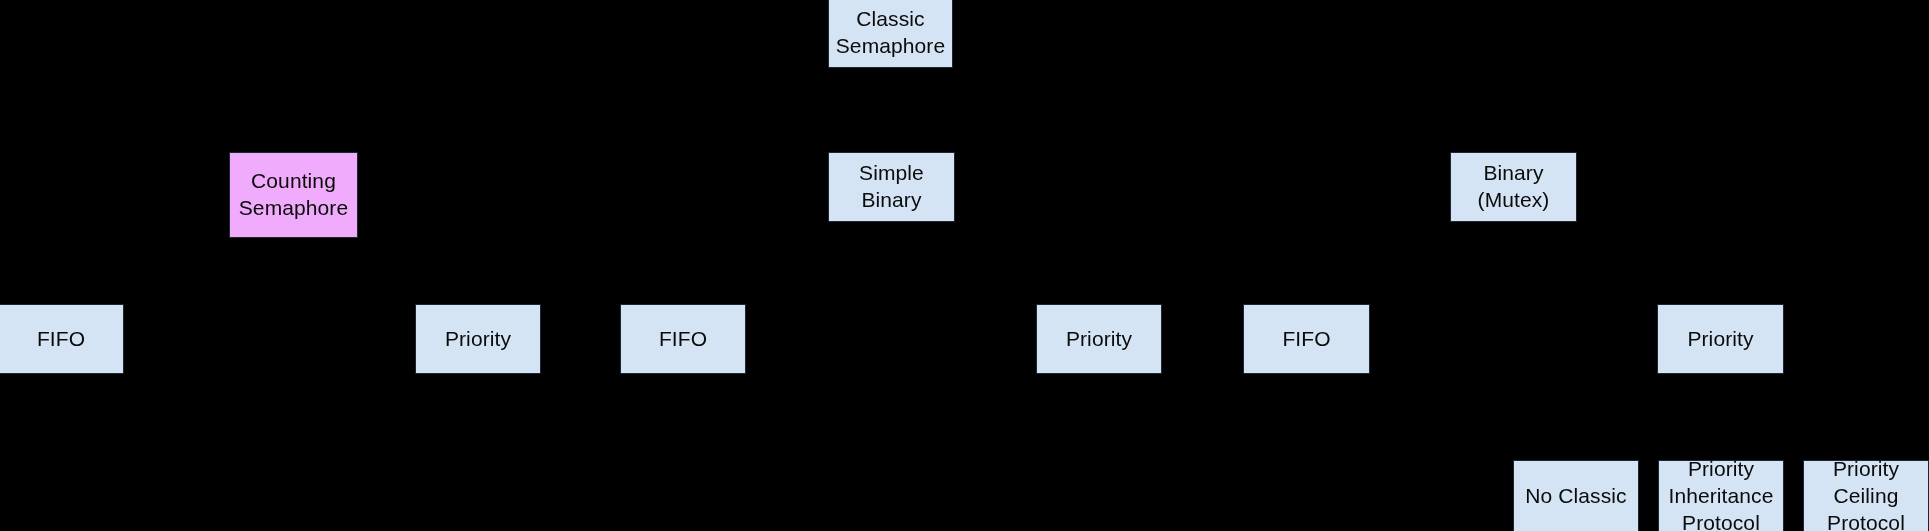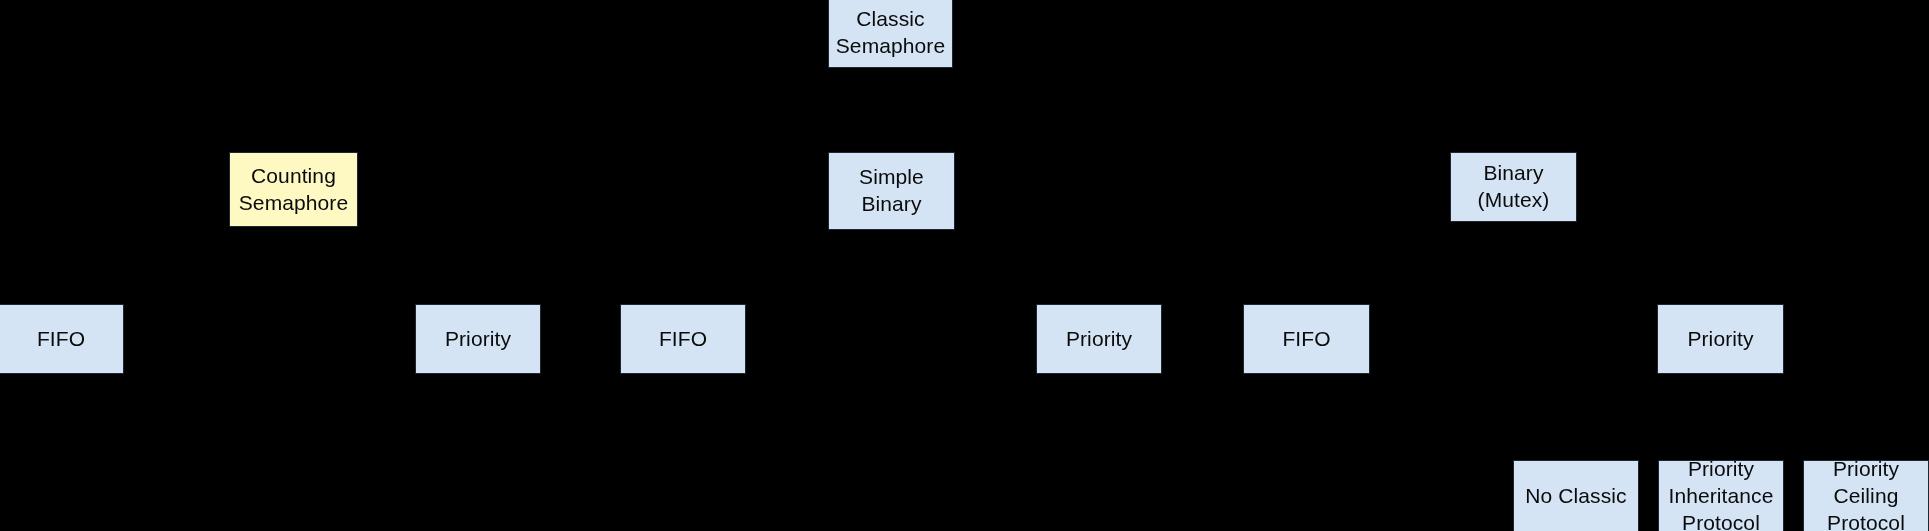--- a/index.html
+++ b/index.html
@@ -37,23 +37,23 @@
     width: 100%;
     white-space: pre-line;
   }
 </style>
 </head>
 <body>
 
 <div id="diagram-canvas" style="width: 1929px; height: 531px; background: rgb(0, 0, 0);">
     <div class="node" style="left: 828px; top: -2px; width: 125px; height: 70px; background: rgb(212, 228, 244); border-color: rgb(27, 39, 51); color: rgb(11, 11, 11);"><span class="node-label">Classic
 Semaphore</span></div>
-    <div class="node" style="left: 229px; top: 152px; width: 129px; height: 75px; background: #fef9c3; border-color: rgb(27, 39, 51); color: rgb(11, 11, 11);"><span class="node-label">Counting
+    <div class="node" style="left: 229px; top: 152px; width: 129px; height: 86px; background: #f0abfc; border-color: rgb(27, 39, 51); color: rgb(11, 11, 11);"><span class="node-label">Counting
 Semaphore</span></div>
-    <div class="node" style="left: 828px; top: 152px; width: 127px; height: 78px; background: rgb(212, 228, 244); border-color: rgb(27, 39, 51); color: rgb(11, 11, 11); text-align: center;"><span class="node-label">Simple
+    <div class="node" style="left: 828px; top: 152px; width: 127px; height: 70px; background: rgb(212, 228, 244); border-color: rgb(27, 39, 51); color: rgb(11, 11, 11); text-align: center;"><span class="node-label">Simple
 Binary</span></div>
     <div class="node" style="left: 1450px; top: 152px; width: 127px; height: 70px; background: rgb(212, 228, 244); border-color: rgb(27, 39, 51); color: rgb(11, 11, 11);"><span class="node-label">Binary
 (Mutex)</span></div>
     <div class="node" style="left: -2px; top: 304px; width: 126px; height: 70px; background: rgb(212, 228, 244); border-color: rgb(27, 39, 51); color: rgb(11, 11, 11);"><span class="node-label">FIFO</span></div>
     <div class="node" style="left: 415px; top: 304px; width: 126px; height: 70px; background: rgb(212, 228, 244); border-color: rgb(27, 39, 51); color: rgb(11, 11, 11);"><span class="node-label">Priority</span></div>
     <div class="node" style="left: 620px; top: 304px; width: 126px; height: 70px; background: rgb(212, 228, 244); border-color: rgb(27, 39, 51); color: rgb(11, 11, 11);"><span class="node-label">FIFO</span></div>
     <div class="node" style="left: 1036px; top: 304px; width: 126px; height: 70px; background: rgb(212, 228, 244); border-color: rgb(27, 39, 51); color: rgb(11, 11, 11);"><span class="node-label">Priority</span></div>
     <div class="node" style="left: 1243px; top: 304px; width: 127px; height: 70px; background: rgb(212, 228, 244); border-color: rgb(27, 39, 51); color: rgb(11, 11, 11);"><span class="node-label">FIFO</span></div>
     <div class="node" style="left: 1657px; top: 304px; width: 127px; height: 70px; background: rgb(212, 228, 244); border-color: rgb(27, 39, 51); color: rgb(11, 11, 11);"><span class="node-label">Priority</span></div>
     <div class="node" style="left: 1513px; top: 460px; width: 126px; height: 73px; background: rgb(212, 228, 244); border-color: rgb(27, 39, 51); color: rgb(11, 11, 11);"><span class="node-label">No Classic</span></div>

